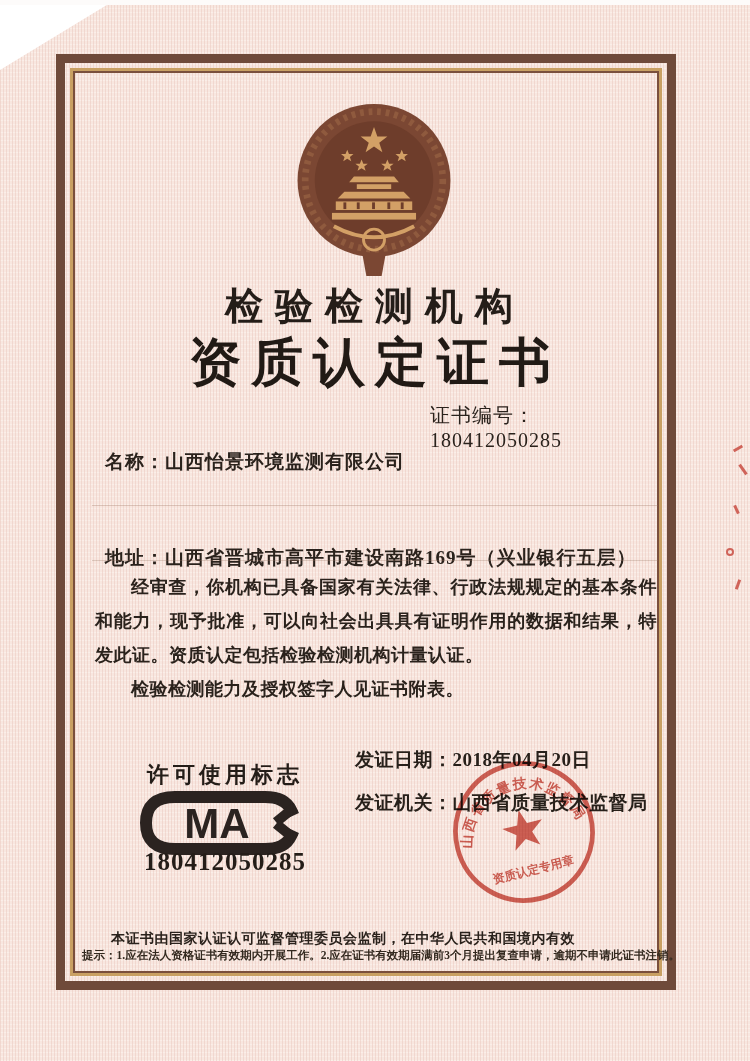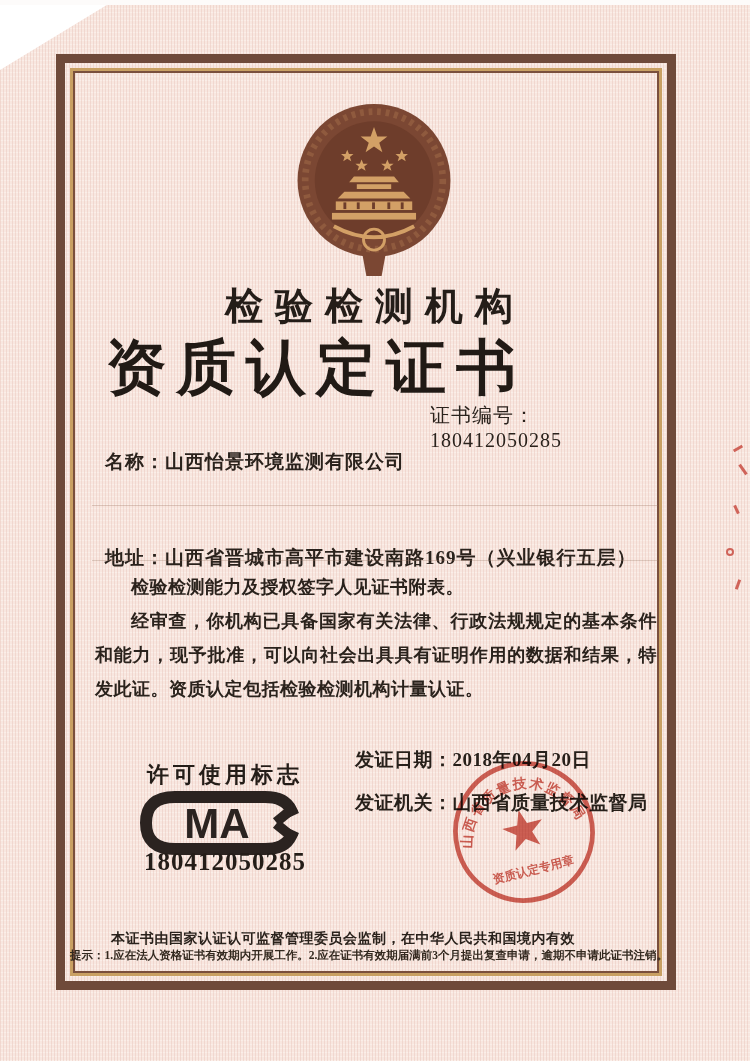--- a/index.html
+++ b/index.html
@@ -32,23 +32,23 @@
 
   
   .emblem { position:absolute; left:288px; top:100px; width:172px; height:178px; }
 
   .title1 {
     position:absolute; left:0; top:281px; width:750px; text-align:center;
     font-family:Liberation Sans, sans-serif;
     font-size:38px; font-weight:bold; color:#241d18; letter-spacing:12px;
   }
   .title2 {
-    position:absolute; left:0; top:328px; width:632px; text-align:center;
+    position:absolute; left:0; top:328px; width:750px; text-align:center;
     font-family:"Liberation Sans","DejaVu Sans",sans-serif;
-    font-size:60px; font-weight:bold; color:#211a15; letter-spacing:10px;
+    font-size:52px; font-weight:bold; color:#211a15; letter-spacing:10px;
   }
 
   .certno {
     position:absolute; left:430px; top:402px; width:230px;
     font-size:20px; font-weight:normal; color:#2a221c; letter-spacing:1px;
   }
 
   .fieldrow { position:absolute; left:105px; width:555px; font-size:19px;
               font-weight:bold; color:#2a221c; letter-spacing:1px; }
   .row-name { top:449px; }
@@ -79,21 +79,21 @@
                letter-spacing:0.5px; margin-bottom:17px; white-space:nowrap; }
 
   .seal { position:absolute; left:448px; top:756px; width:152px; height:152px;
           transform:rotate(-14deg); opacity:0.82; mix-blend-mode:multiply; }
 
   .footer1 {
     position:absolute; left:75px; top:930px; width:536px; text-align:center;
     font-size:14px; font-weight:bold; color:#2a221c; letter-spacing:0.5px;
   }
   .footer2 {
-    position:absolute; left:70px; top:948px; width:610px; text-align:left;
+    position:absolute; left:70px; top:948px; width:610px; text-align:right;
     font-size:11.5px; font-weight:bold; color:#33291f; letter-spacing:0px;
   }
 
   .margin-mark { position:absolute; background:#c64438; opacity:0.8; }
   .mm1 { left:733px; top:447px; width:10px; height:3px; transform:rotate(-30deg); }
   .mm2 { left:737px; top:468px; width:12px; height:3px; transform:rotate(55deg); }
   .mm3 { left:732px; top:508px; width:9px;  height:3px; transform:rotate(65deg); }
   .mm4 { left:726px; top:548px; width:8px;  height:8px; border-radius:50%; background:transparent; border:2px solid #c64438; }
   .mm5 { left:733px; top:583px; width:10px; height:3px; transform:rotate(-70deg); }
 </style>
@@ -139,22 +139,22 @@
 
   <div class="certno"><span>证书编号：</span><span>180412050285</span></div>
 
   <div class="fieldrow row-name"><span>名称：</span><span>山西怡景环境监测有限公司</span></div>
   <div class="fieldline line1"></div>
 
   <div class="fieldrow row-addr"><span>地址：</span><span>山西省晋城市高平市建设南路169号（兴业银行五层）</span></div>
   <div class="fieldline line2"></div>
 
   <div class="bodytext">
+    <p>经审查，你机构已具备国家有关法律、行政法规规定的基本条件和能力，现予批准，可以向社会出具具有证明作用的数据和结果，特发此证。资质认定包括检验检测机构计量认证。</p>
     <p>检验检测能力及授权签字人见证书附表。</p>
-    <p>经审查，你机构已具备国家有关法律、行政法规规定的基本条件和能力，现予批准，可以向社会出具具有证明作用的数据和结果，特发此证。资质认定包括检验检测机构计量认证。</p>
   </div>
 
   <div class="mark-label">许可使用标志</div>
 
   <svg class="cma-logo" viewBox="0 0 180 66" xmlns="http://www.w3.org/2000/svg">
     <path d="M 158 20 Q 152 7 132 7 L 42 7 Q 13 7 13 33 Q 13 59 42 59 L 132 59 Q 152 59 158 46" fill="none" stroke="#2b2320" stroke-width="12" stroke-linecap="square"></path>
     <path d="M 158 20 L 147 29" fill="none" stroke="#2b2320" stroke-width="10" stroke-linecap="square"></path>
     <path d="M 158 46 L 147 37" fill="none" stroke="#2b2320" stroke-width="10" stroke-linecap="square"></path>
     <text x="84" y="48" text-anchor="middle" font-family="Liberation Sans, DejaVu Sans, sans-serif" font-size="42" font-weight="bold" fill="#2b2320">MA</text>
   </svg>

